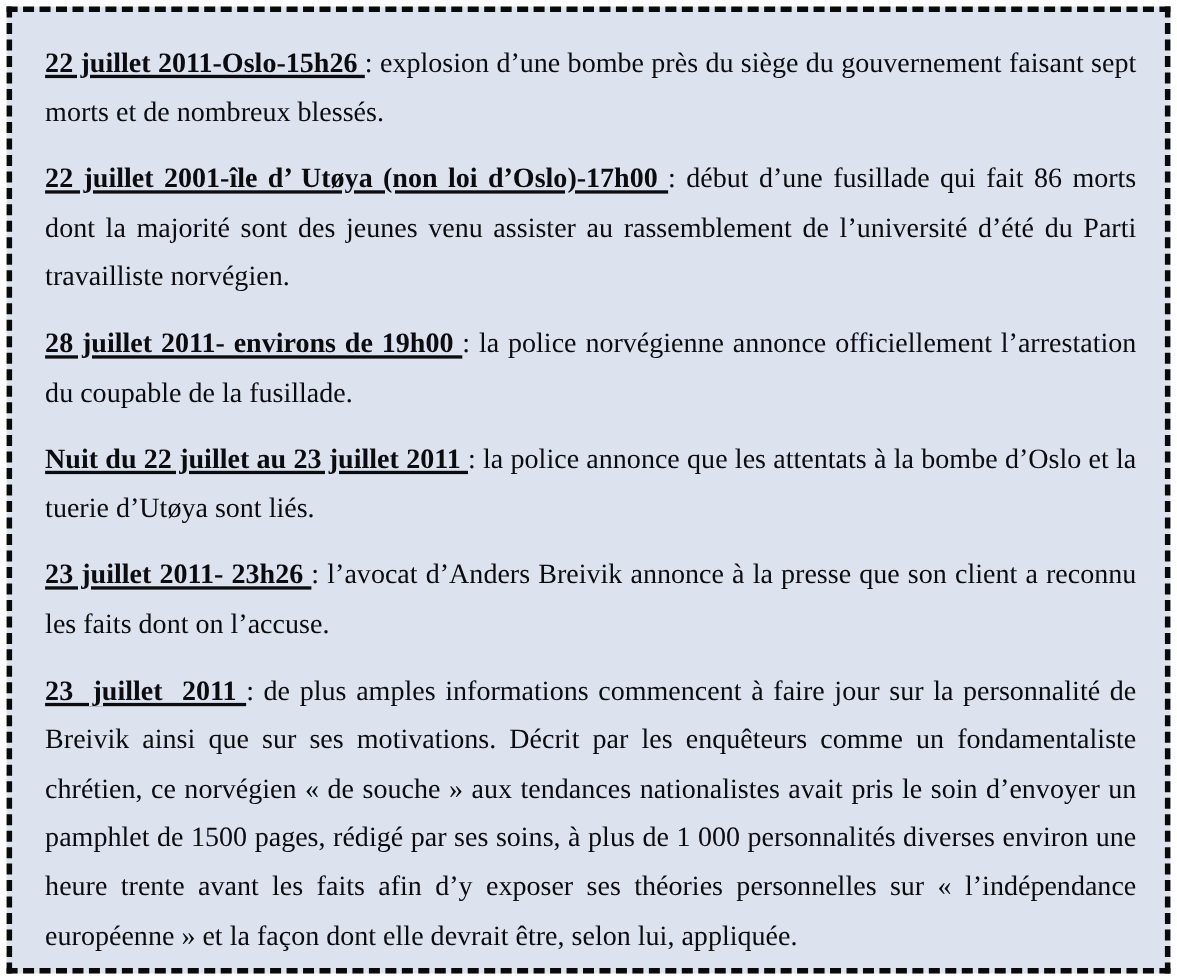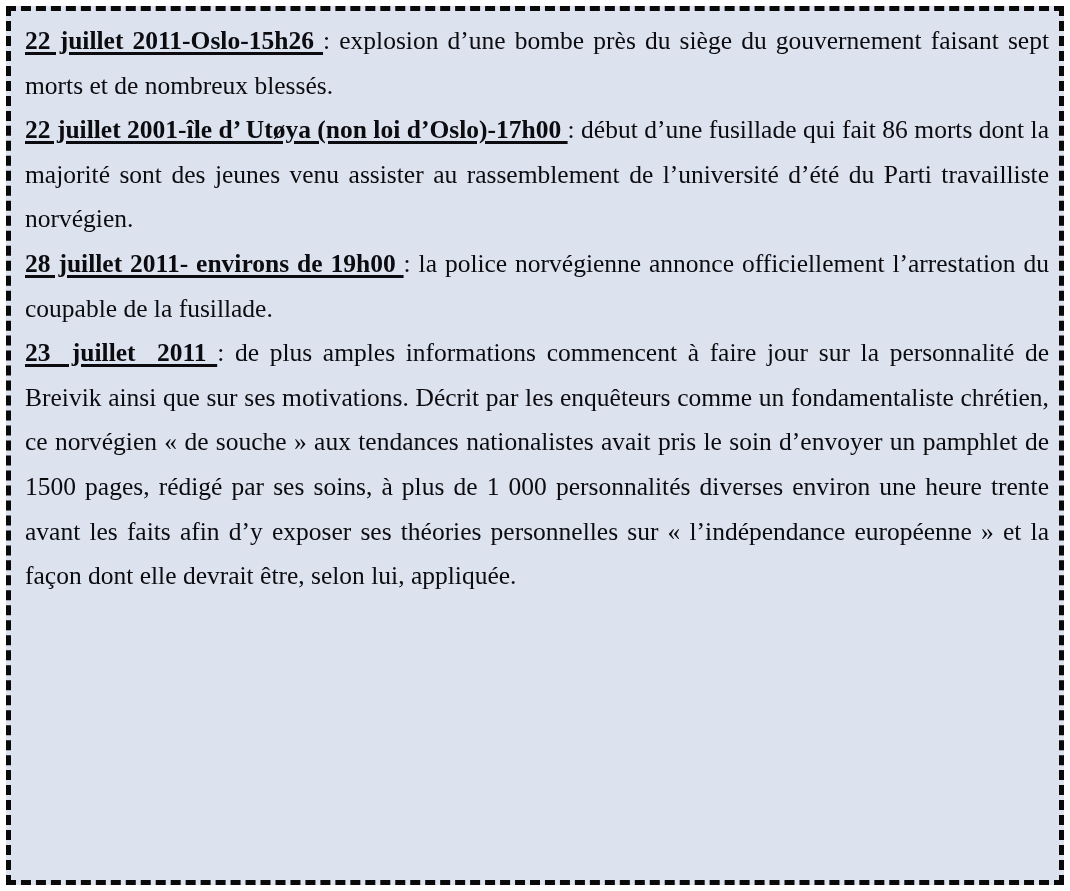--- a/index.html
+++ b/index.html
@@ -37,21 +37,21 @@
     height: 100%;
     text-align: justify;
     text-justify: inter-word;
     color: #0b0b10;
     font-size: 25.5px;
     line-height: 44.6px;
     hyphens: none;
   }
 
   .entry {
-    margin: 0;
+    margin: 16px;
     padding: 0;
     text-align: justify;
     text-justify: inter-word;
   }
 
   .entry-label {
     font-weight: bold;
     text-decoration: underline;
     text-underline-offset: 3px;
     text-decoration-thickness: 2.5px;
@@ -79,21 +79,27 @@
 
       <p class="entry">
         <span class="entry-label">22 juillet 2001-île d’ Utøya (non loi d’Oslo)-17h00 </span><span class="entry-text">: début d’une fusillade qui fait 86 morts dont la majorité sont des jeunes venu assister au rassemblement de l’université d’été du Parti travailliste norvégien.</span>
       </p>
 
 
       <p class="entry">
         <span class="entry-label">28 juillet 2011- environs de 19h00 </span><span class="entry-text">: la police norvégienne annonce officiellement l’arrestation du coupable de la fusillade.</span>
       </p>
 
+      <p class="entry">
+        <span class="entry-label">Nuit du 22 juillet au 23 juillet 2011 </span><span class="entry-text">: la police annonce que les attentats à la bombe d’Oslo et la tuerie d’Utøya sont liés.</span>
+      </p>
 
+      <p class="entry">
+        <span class="entry-label">23 juillet 2011- 23h26 </span><span class="entry-text">: l’avocat d’Anders Breivik annonce à la presse que son client a reconnu les faits dont on l’accuse.</span>
+      </p>
 
       <p class="entry">
         <span class="entry-label">23  juillet  2011 </span><span class="entry-text">: de plus amples informations commencent à faire jour sur la personnalité de Breivik ainsi que sur ses motivations. Décrit par les enquêteurs comme un fondamentaliste chrétien, ce norvégien « de souche » aux tendances nationalistes avait pris le soin d’envoyer un pamphlet de 1500 pages, rédigé par ses soins, à plus de 1 000 personnalités diverses environ une heure trente avant les faits afin d’y exposer ses théories personnelles sur « l’indépendance européenne » et la façon dont elle devrait être, selon lui, appliquée.</span>
       </p>
 
     </div>
   </div>
 </div>
 
 </body></html>

